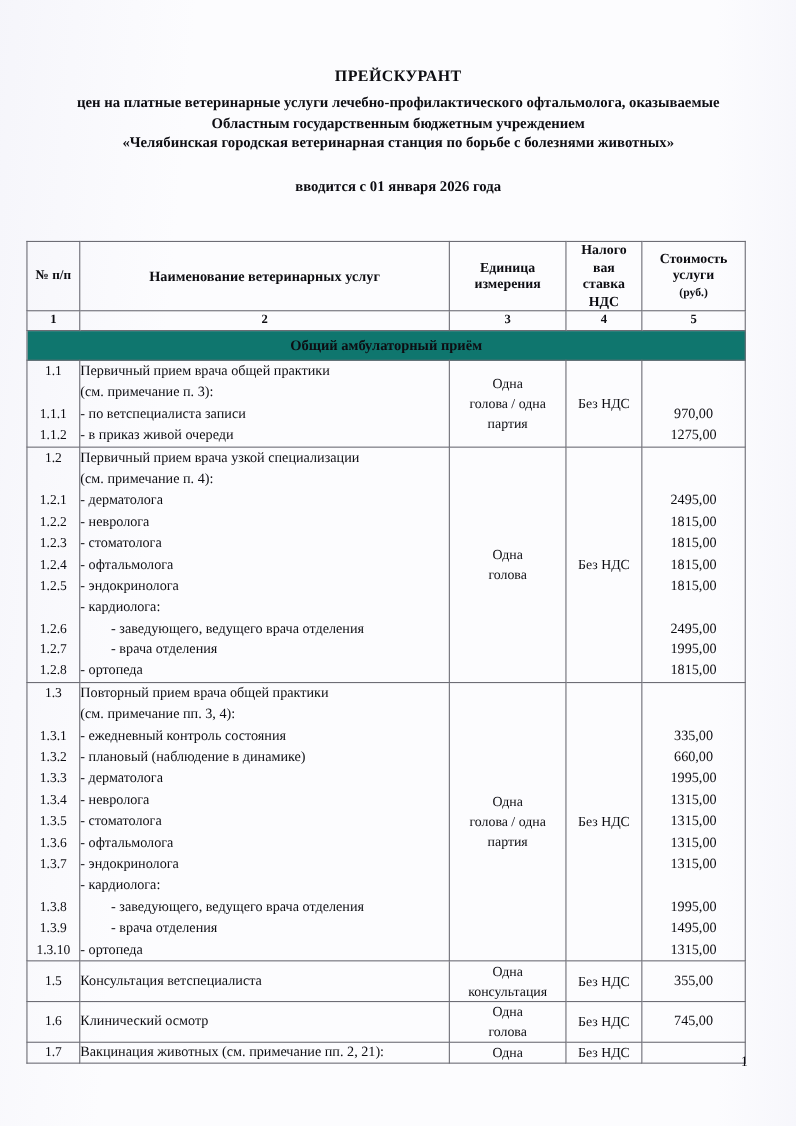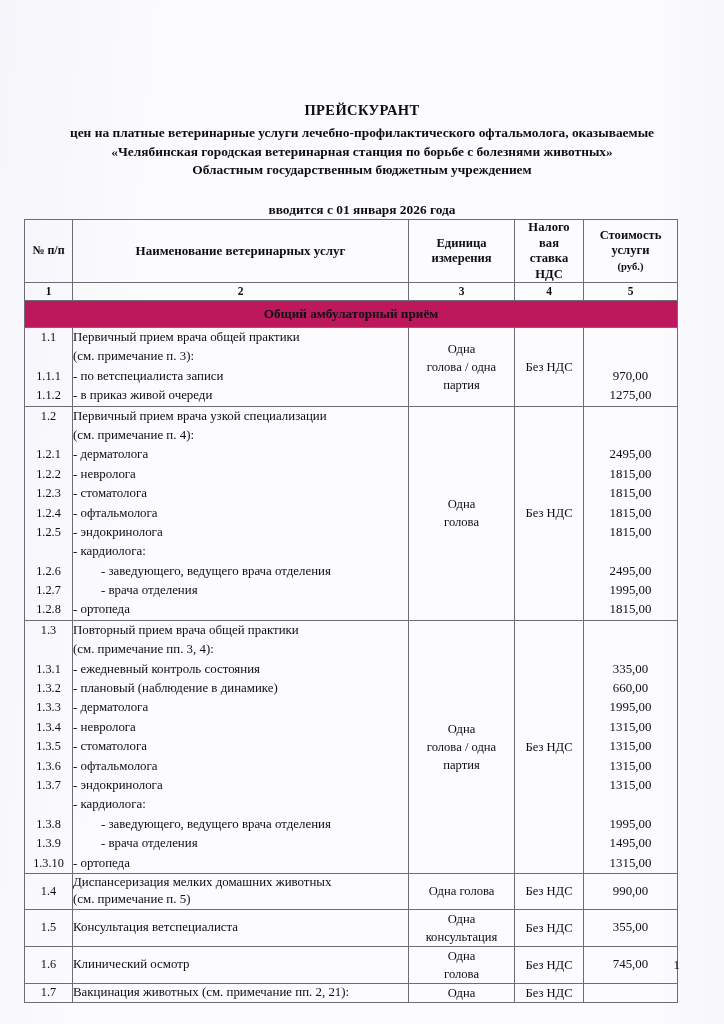--- a/index.html
+++ b/index.html
@@ -32,21 +32,20 @@
     pointer-events: none;
   }
 
   
   .doc-head {
     position: absolute;
     left: 24px;
     top: 62px;
     width: 676px;
     text-align: center;
-    margin-top: 40px;
   }
   .doc-title {
     font-size: 14.5px;
     font-weight: bold;
     letter-spacing: 0.4px;
     margin-bottom: 5px;
   }
   .doc-subline {
     font-size: 13.4px;
     font-weight: bold;
@@ -100,21 +99,21 @@
 
   tr.colnum td {
     text-align: center;
     font-size: 11.5px;
     font-weight: bold;
     height: 17px;
     line-height: 17px;
   }
 
   tr.section td {
-    background: #be185d;
+    background: #0f766e;
     text-align: center;
     font-weight: bold;
     font-size: 13.2px;
     height: 26px;
     line-height: 26px;
   }
 
   
   .linecol {
     padding: 3px 0 4px 0;
@@ -162,22 +161,22 @@
 </style>
 </head>
 <body>
 
 <div class="page">
   <div class="paper-tint"></div>
 
   <div class="doc-head">
     <div class="doc-title">ПРЕЙСКУРАНТ</div>
     <div class="doc-subline">цен на платные ветеринарные услуги лечебно-профилактического офтальмолога, оказываемые</div>
+    <div class="doc-subline">Областным государственным бюджетным учреждением</div>
     <div class="doc-subline">«Челябинская городская ветеринарная станция по борьбе с болезнями животных»</div>
-    <div class="doc-subline">Областным государственным бюджетным учреждением</div>
     <div class="doc-effective">вводится с 01 января 2026 года</div>
   </div>
 
   <table class="price-table">
     <colgroup>
       <col class="c-num">
         <col class="c-name">
         <col class="c-unit">
         <col class="c-vat">
         <col class="c-price">
@@ -332,32 +331,20 @@
             <div class="ln">1315,00</div>
             <div class="ln">1315,00</div>
             <div class="ln">1315,00</div>
             <div class="ln">1315,00</div>
             <div class="ln blank">&nbsp;</div>
             <div class="ln">1995,00</div>
             <div class="ln">1495,00</div>
             <div class="ln">1315,00</div>
           </td>
         </tr>
-        <tr id="row-1-4">
-          <td class="simple-num">1.4</td>
-          <td class="simple-name">
-            <div>Диспансеризация мелких домашних животных</div>
-            <div>(см. примечание п. 5)</div>
-          </td>
-          <td class="unitcell">
-            <div>Одна голова</div>
-          </td>
-          <td class="vatcell">Без НДС</td>
-          <td class="simple-price">990,00</td>
-        </tr>
         <tr id="row-1-5">
           <td class="simple-num">1.5</td>
           <td class="simple-name">
             <div>Консультация ветспециалиста</div>
           </td>
           <td class="unitcell">
             <div>Одна</div>
             <div>консультация</div>
           </td>
           <td class="vatcell">Без НДС</td>

